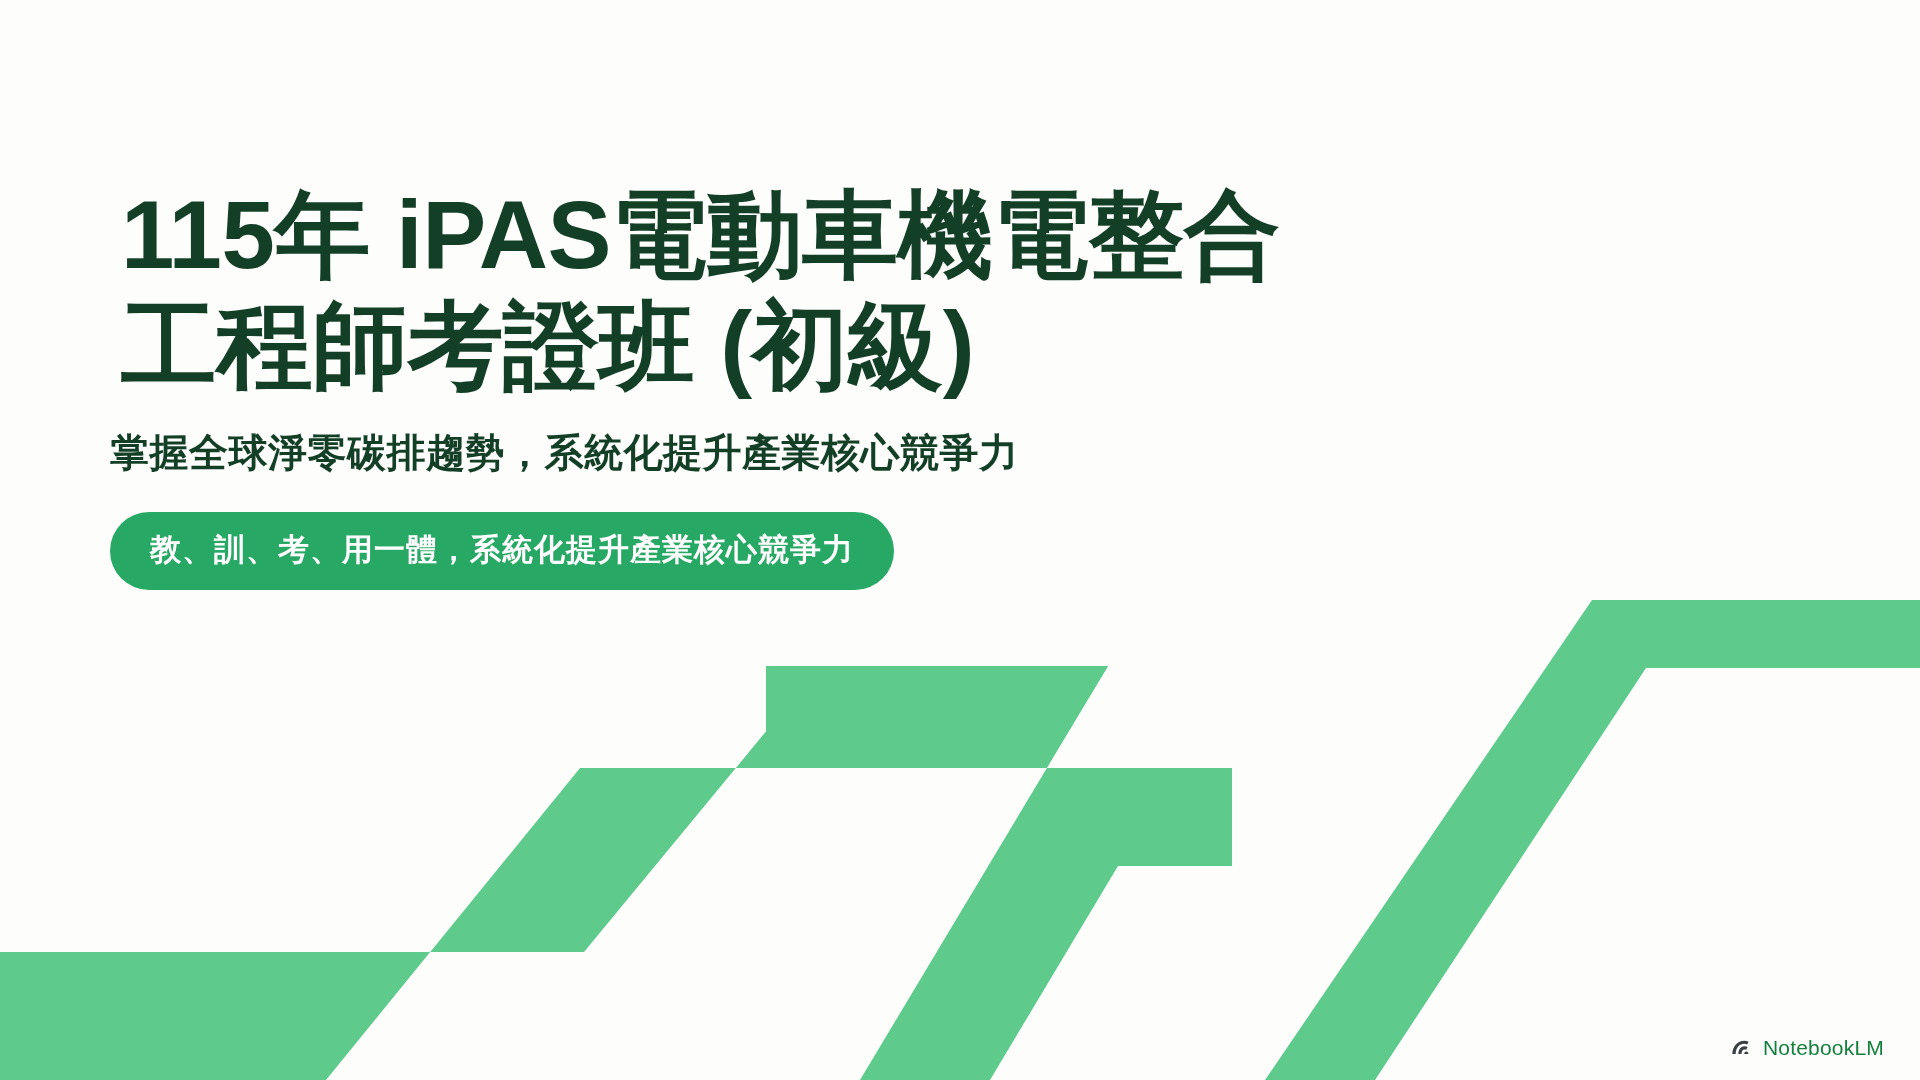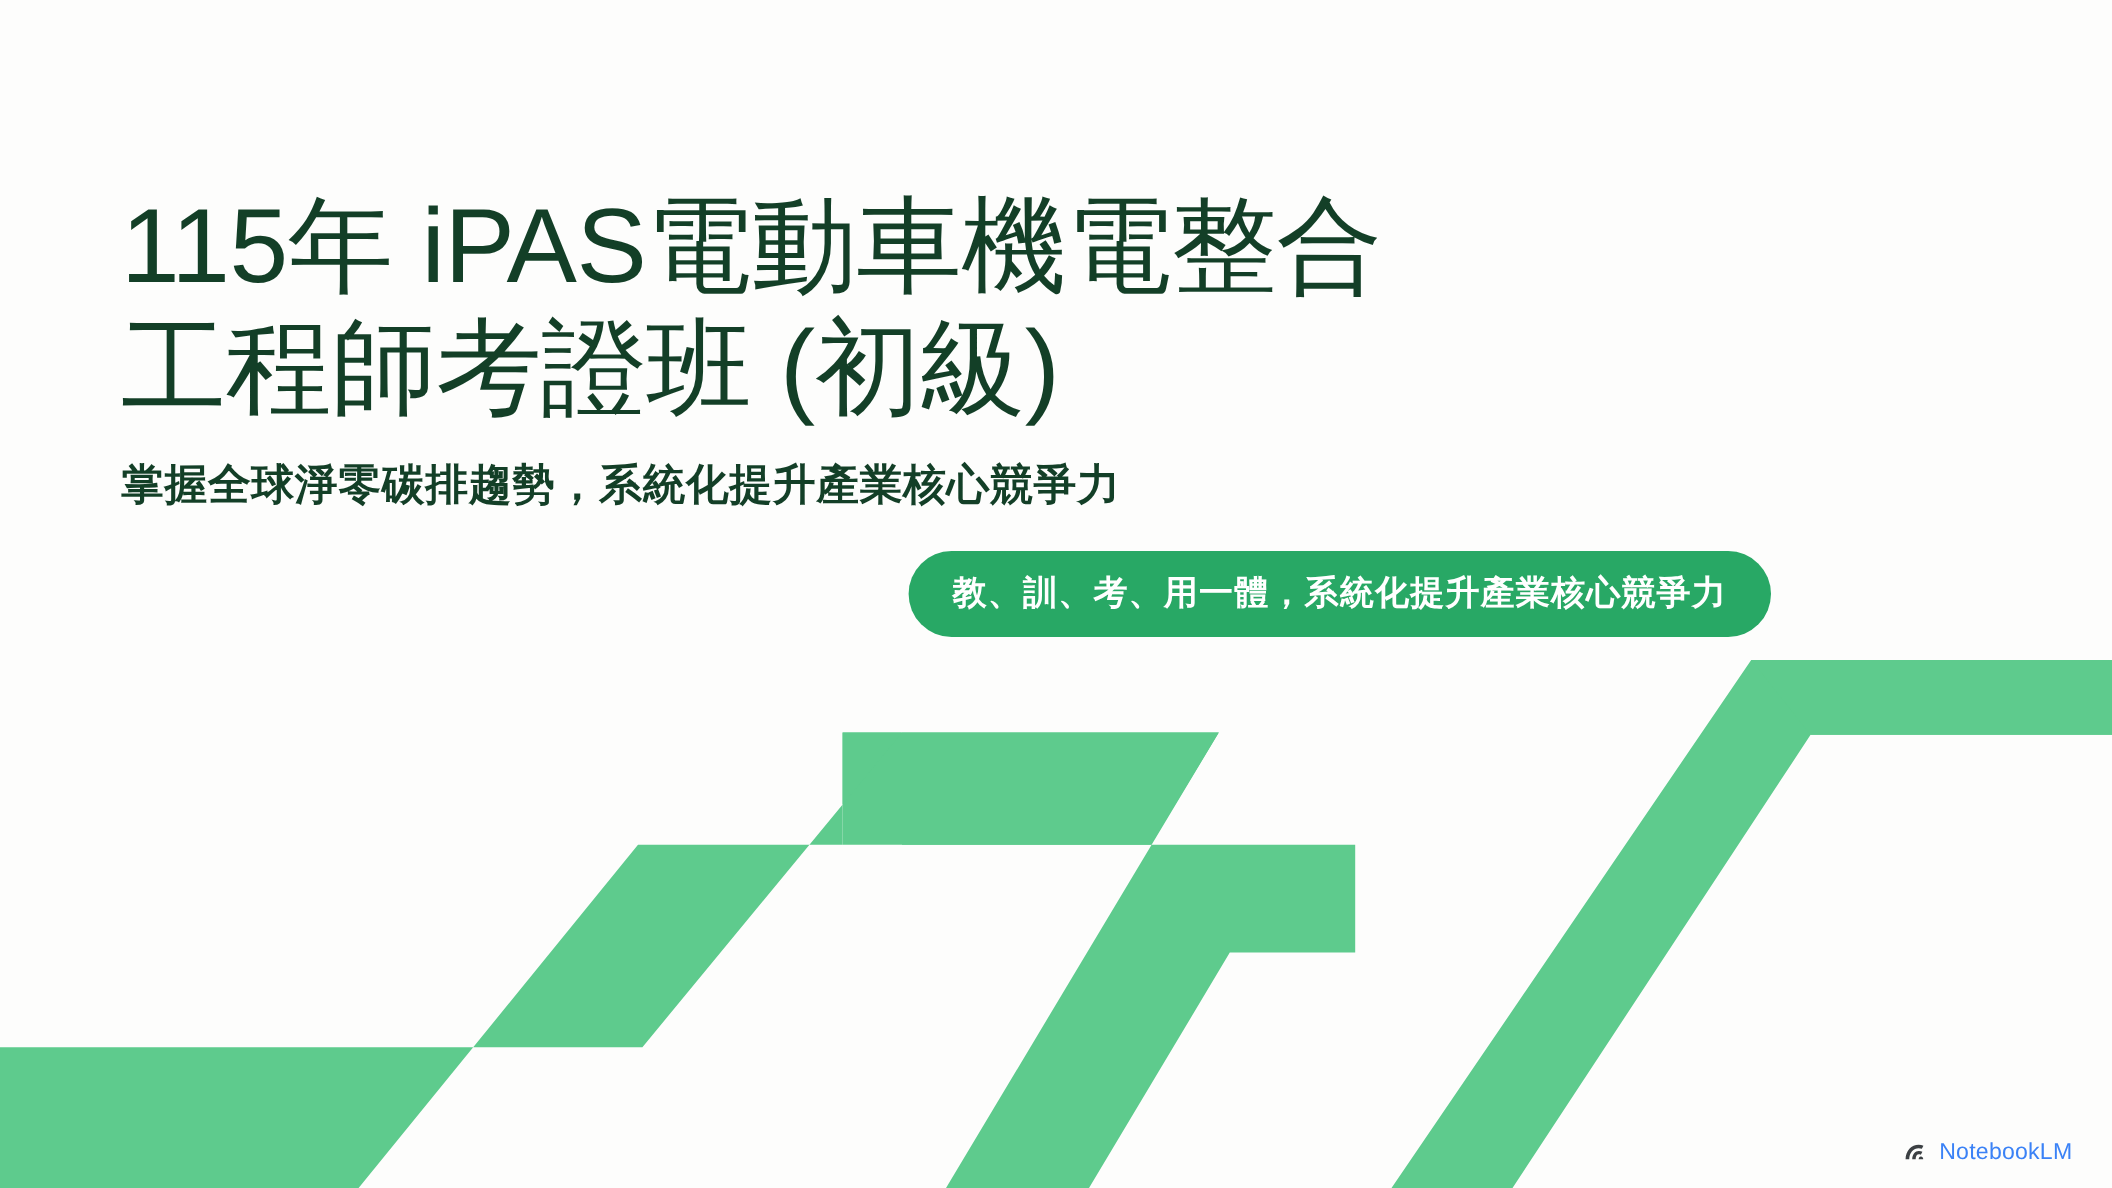--- a/index.html
+++ b/index.html
@@ -32,40 +32,39 @@
   .content {
     position: absolute;
     left: 110px;
     top: 168px;
     width: 1500px;
   }
   .title {
     color: #133f27;
     font-size: 96px;
     line-height: 1.16;
-    font-weight: 400;
+    font-weight: 700;
     letter-spacing: -0.5px;
-    margin: 0;
+    margin: 11px;
     white-space: nowrap;
   }
   .title-line {
     display: block;
   }
   .subtitle {
     margin: 26px 0 0 0;
     color: #133f27;
     font-size: 39px;
     font-weight: 700;
     letter-spacing: 0.5px;
     line-height: 1.3;
     white-space: nowrap;
   }
   .badge-row {
     margin-top: 34px;
-    text-align: right;
   }
   .badge {
     display: inline-block;
     background: #28a865;
     color: #ffffff;
     font-size: 31px;
     font-weight: 700;
     letter-spacing: 1px;
     padding: 17px 40px 19px 40px;
     border-radius: 50px;
@@ -73,21 +72,21 @@
   }
 
   
   .watermark {
     position: absolute;
     right: 36px;
     bottom: 20px;
     display: flex;
     align-items: center;
     gap: 9px;
-    color: #3b82f6;
+    color: #15803d;
     font-size: 21px;
     font-weight: 400;
     letter-spacing: 0.2px;
   }
   .watermark-icon {
     display: block;
     width: 25px;
     height: 25px;
   }
 </style>

